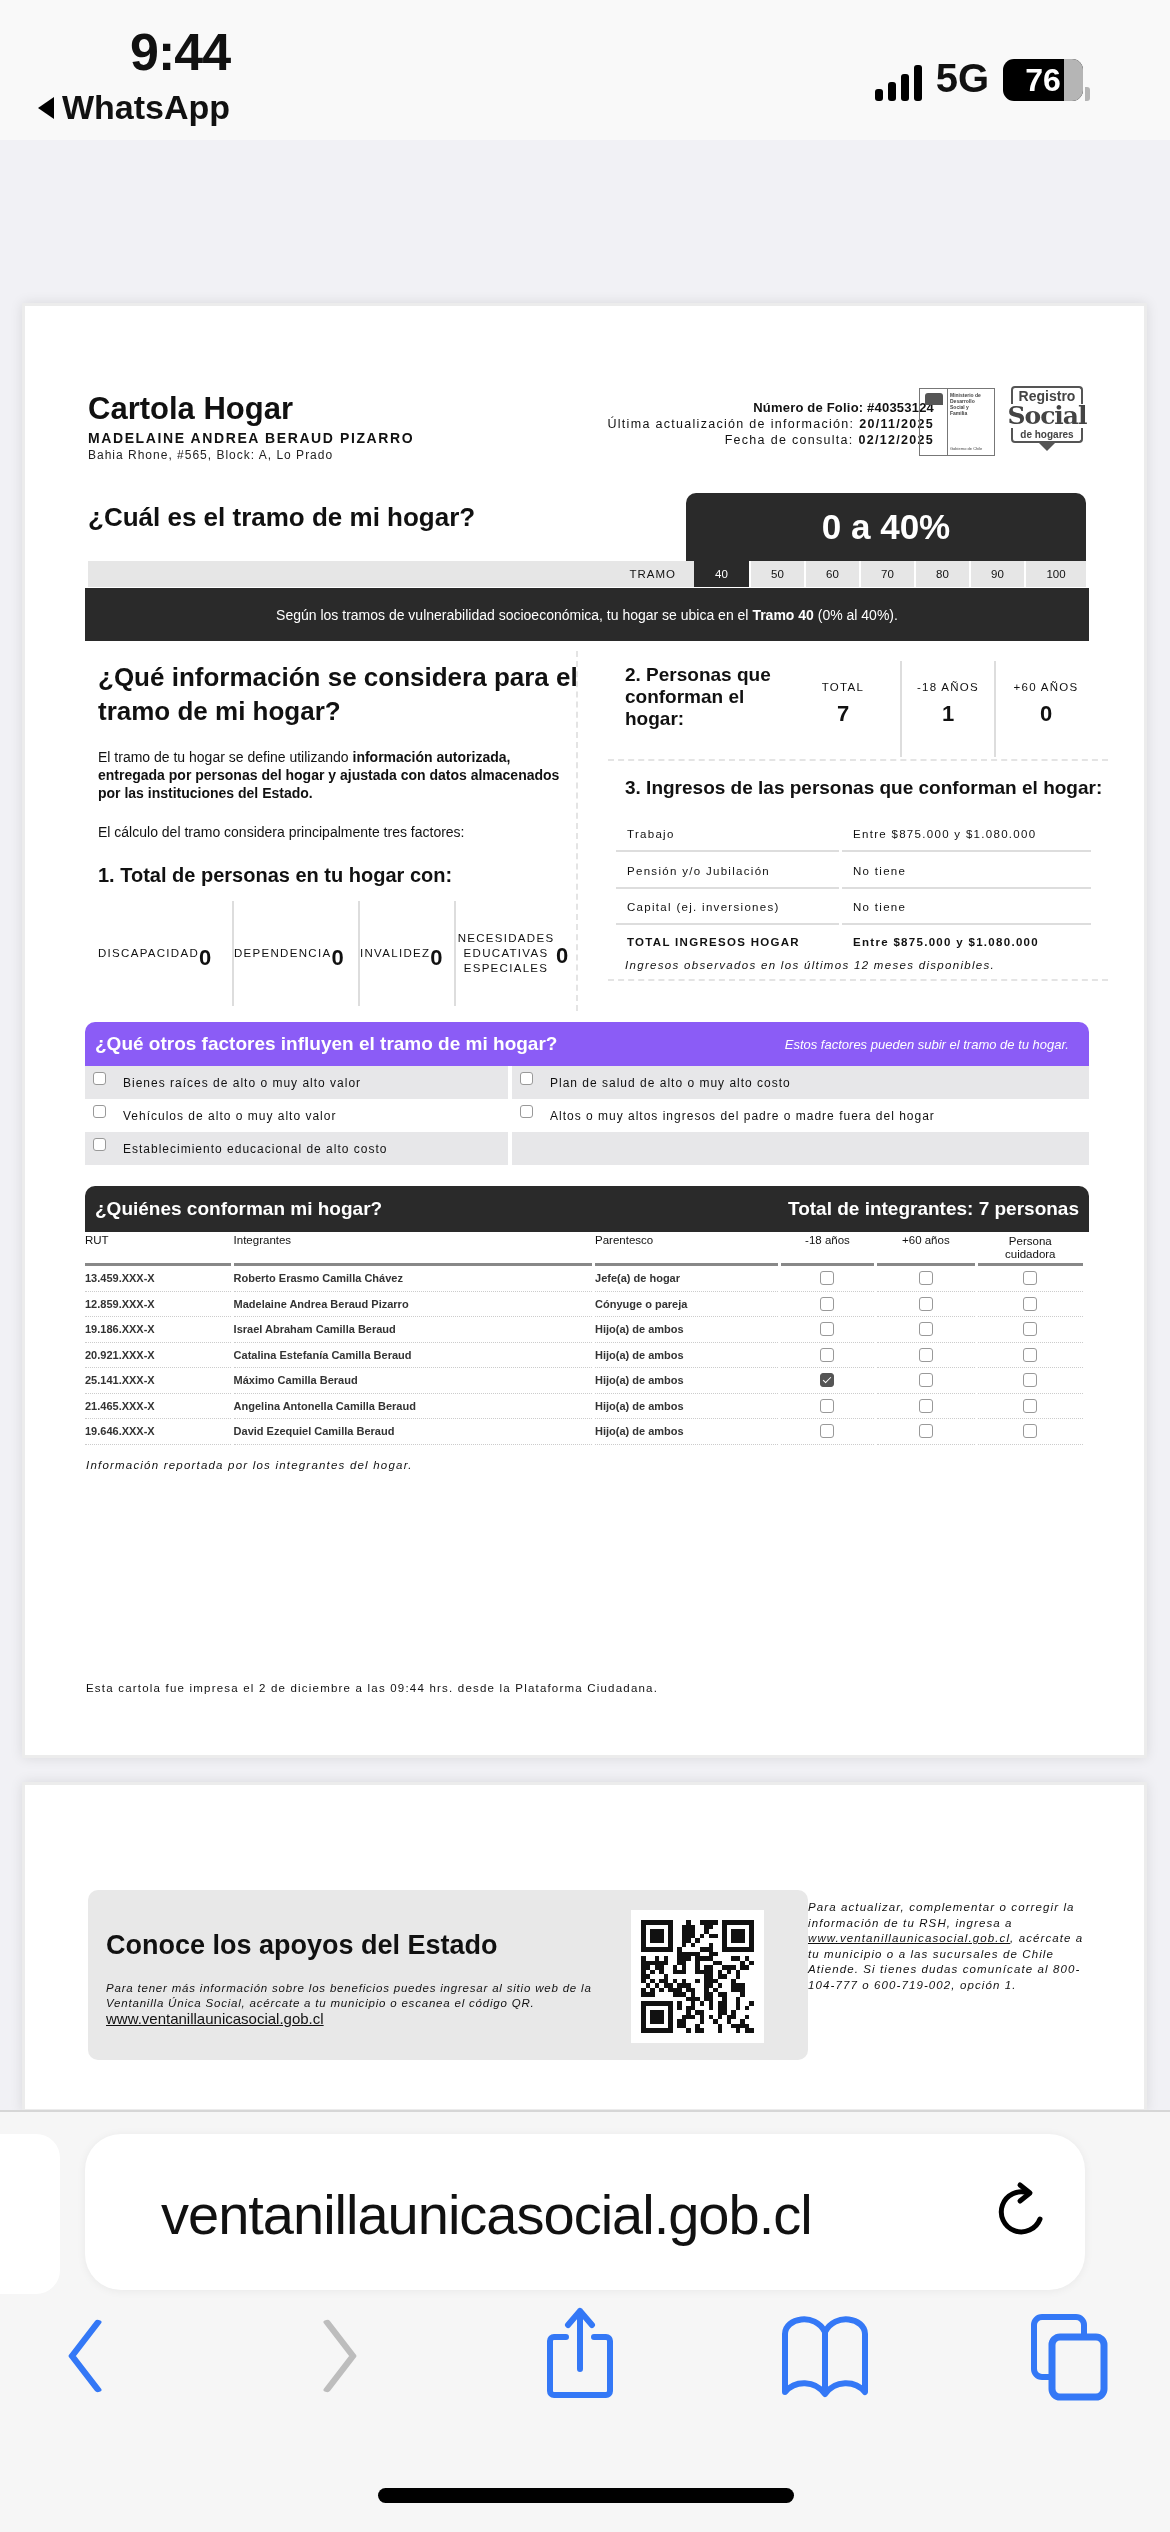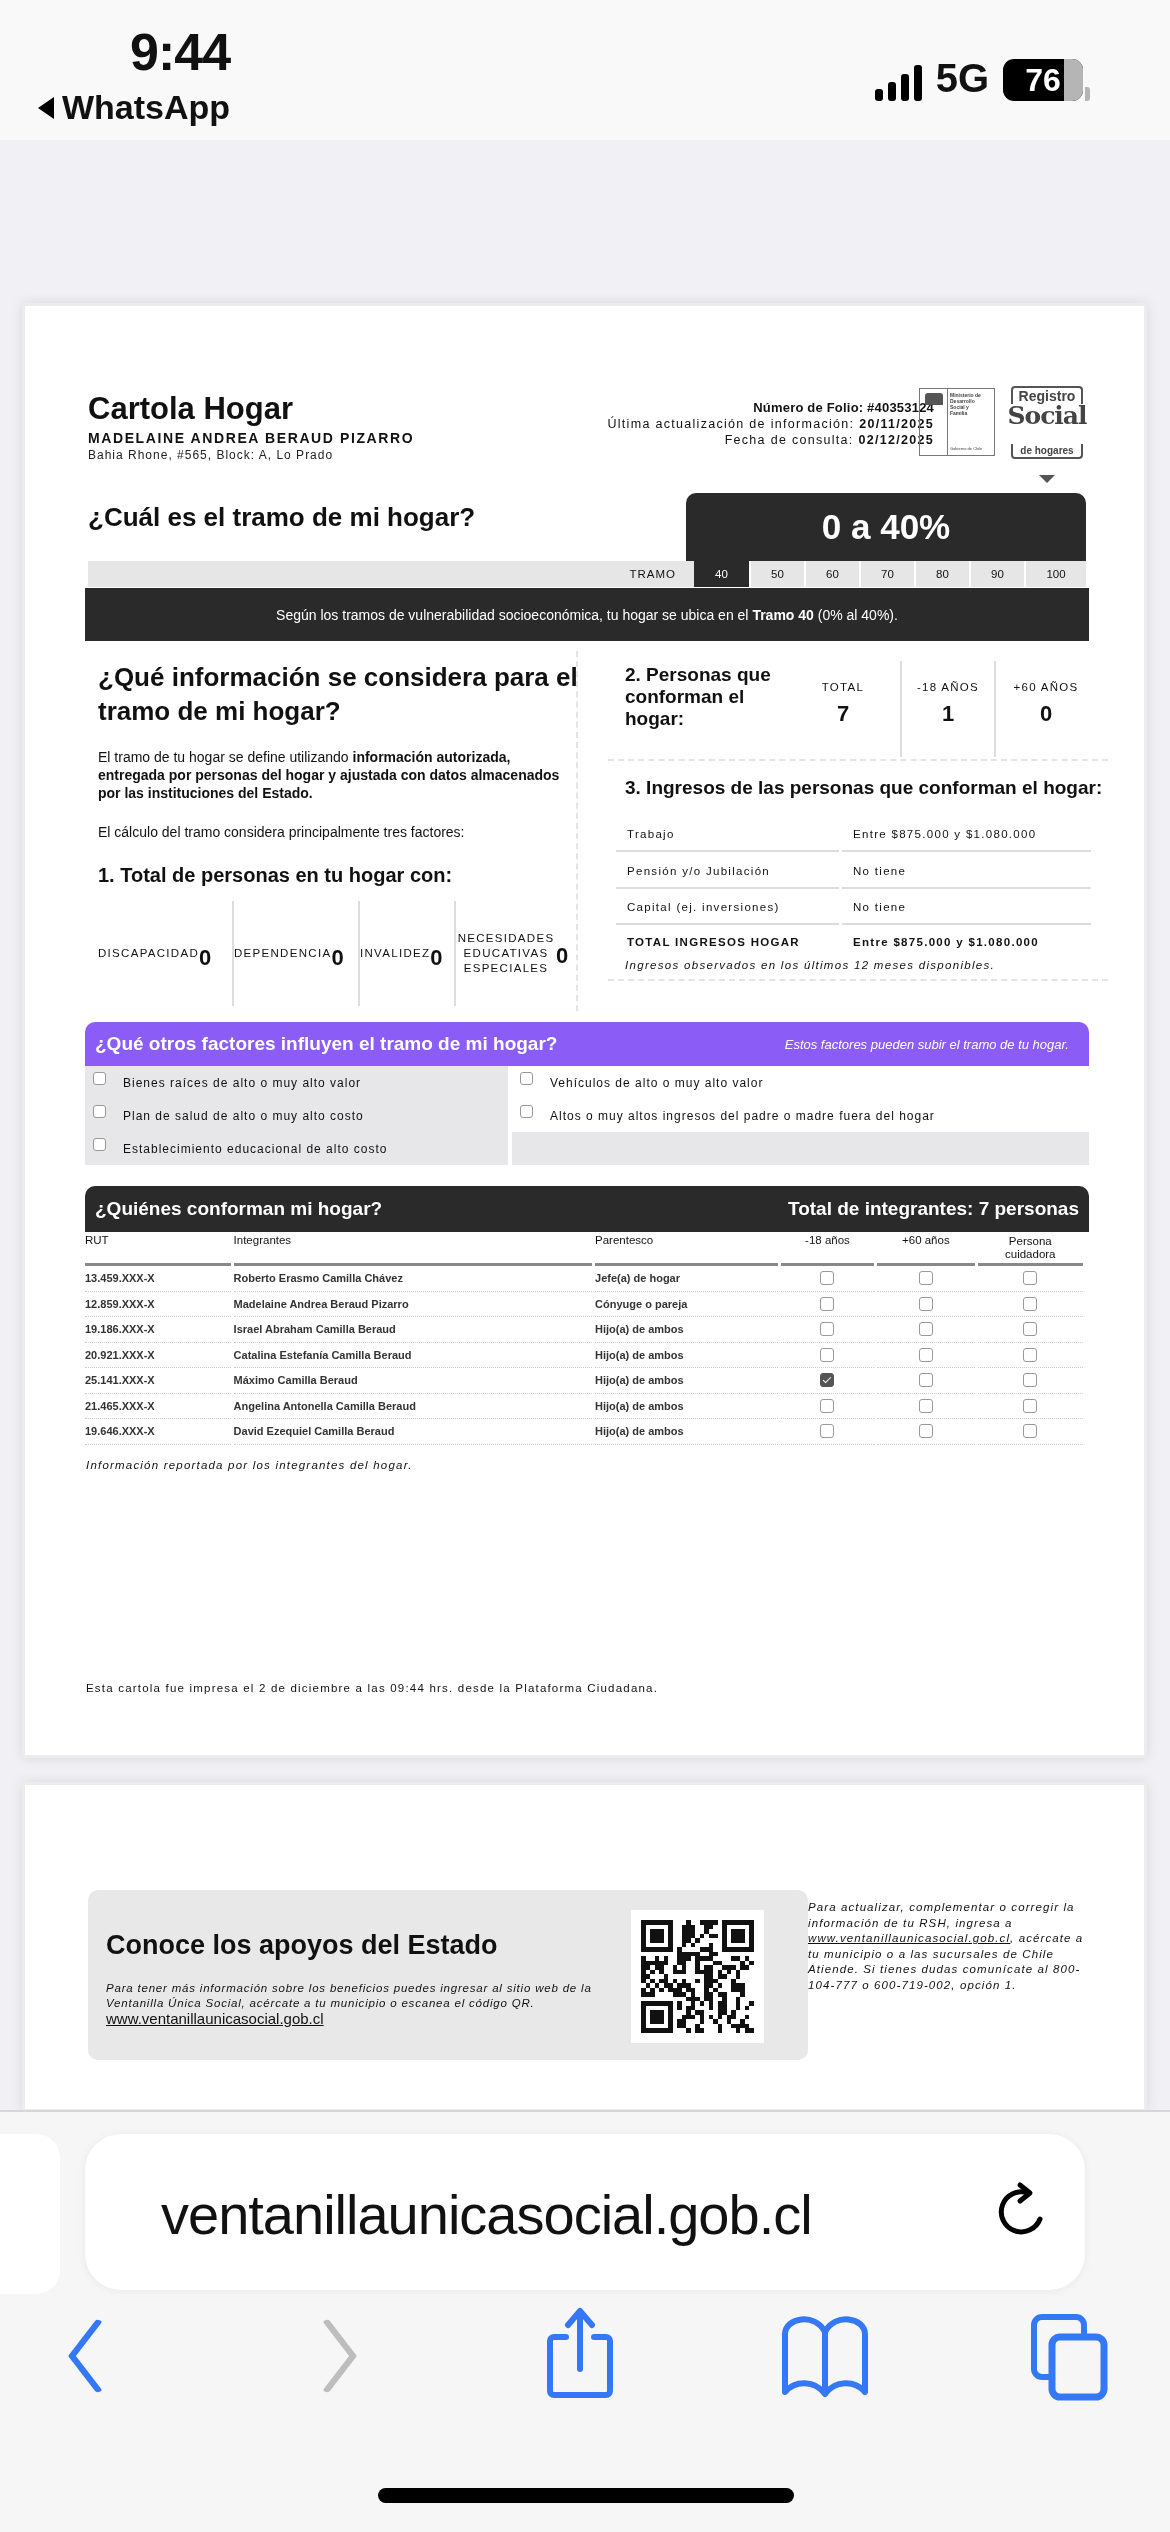--- a/index.html
+++ b/index.html
@@ -33,21 +33,21 @@
   .meta .folio { font-weight: 700; font-size: 13px; letter-spacing: 0.2px; }
   .meta b { font-weight: 700; }
   .logo-min { position: absolute; left: 894px; top: 82px; width: 76px; height: 68px; border: 1.5px solid #777; display: flex; }
   .logo-min .l { width: 28px; border-right: 1.5px solid #777; display: flex; justify-content: center; padding-top: 4px; }
   .logo-min .crest { width: 18px; height: 12px; background: #555; border-radius: 3px 3px 0 0; }
   .logo-min .r { flex: 1; padding: 3px 2px; font-size: 5px; line-height: 6px; color: #444; font-weight: 700; position: relative; }
   .logo-min .r .gob { position: absolute; bottom: 3px; left: 2px; font-size: 4px; font-weight: 400; }
   .logo-rsh { position: absolute; left: 981px; top: 80px; width: 82px; height: 80px; text-align: center; color: #444; }
   .logo-rsh .t1 { font-size: 14px; font-weight: 700; border: 2px solid #555; border-bottom: none; border-radius: 4px 4px 0 0; width: 72px; margin: 0 auto; line-height: 16px; }
   .logo-rsh .t2 { font-size: 25px; font-weight: 900; line-height: 24px; font-family: "DejaVu Serif", serif; letter-spacing: -1px; }
-  .logo-rsh .t3 { font-size: 10px; font-weight: 700; border: 2px solid #555; border-top: none; border-radius: 0 0 4px 4px; width: 72px; margin: 16px auto; line-height: 13px; }
+  .logo-rsh .t3 { font-size: 10px; font-weight: 700; border: 2px solid #555; border-top: none; border-radius: 0 0 4px 4px; width: 72px; margin: 0 auto; line-height: 13px; }
   .logo-rsh .pin { width: 0; height: 0; margin: 0 auto; border-left: 8px solid transparent; border-right: 8px solid transparent; border-top: 8px solid #555; }
 
   .q-tramo { position: absolute; left: 63px; top: 196px; font-size: 26px; font-weight: 700; }
   .tramo-box { position: absolute; left: 661px; top: 187px; width: 400px; height: 68px; background: #2a2a2a; border-radius: 10px 10px 0 0; color: #fff; font-size: 35px; font-weight: 700; display: flex; align-items: center; justify-content: center; }
   .tramo-bar { position: absolute; left: 63px; top: 255px; width: 998px; height: 26px; background: #e6e6e6; display: flex; font-size: 11.5px; }
   .tramo-bar .lbl { flex: 1; text-align: right; padding-right: 18px; line-height: 26px; letter-spacing: 1px; }
   .tramo-bar .cell { width: 55px; text-align: center; line-height: 26px; border-left: 2px solid #fff; }
   .tramo-bar .cell.active { background: #2a2a2a; color: #fff; border-left: none; }
   .tramo-bar .cell:last-child { width: 62px; }
   .tramo-msg { position: absolute; left: 60px; top: 282px; width: 1004px; height: 53px; background: #2a2a2a; color: #fff; font-size: 14px; display: flex; align-items: center; justify-content: center; white-space: pre; }
@@ -264,27 +264,27 @@
   <div class="otros">
     <div class="hdr">
       <span class="t">¿Qué otros factores influyen el tramo de mi hogar?</span>
       <span class="s">Estos factores pueden subir el tramo de tu hogar.</span>
     </div>
     <div class="rows">
       <div class="r g">
           <span class="cb"></span>
           <span>Bienes raíces de alto o muy alto valor</span>
         </div>
+      <div class="r g">
+          <span class="cb"></span>
+          <span>Plan de salud de alto o muy alto costo</span>
+        </div>
       <div class="r w">
           <span class="cb"></span>
           <span>Vehículos de alto o muy alto valor</span>
-        </div>
-      <div class="r g">
-          <span class="cb"></span>
-          <span>Plan de salud de alto o muy alto costo</span>
         </div>
       <div class="r w">
           <span class="cb"></span>
           <span>Altos o muy altos ingresos del padre o madre fuera del hogar</span>
         </div>
       <div class="r g">
           <span class="cb"></span>
           <span>Establecimiento educacional de alto costo</span>
         </div>
       <div class="r g"></div>

